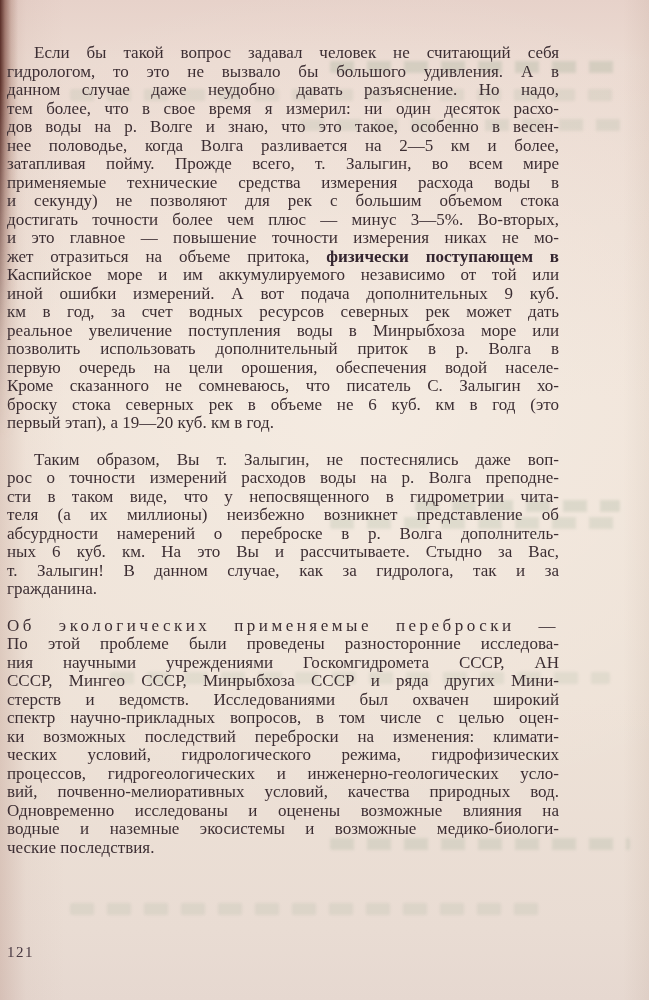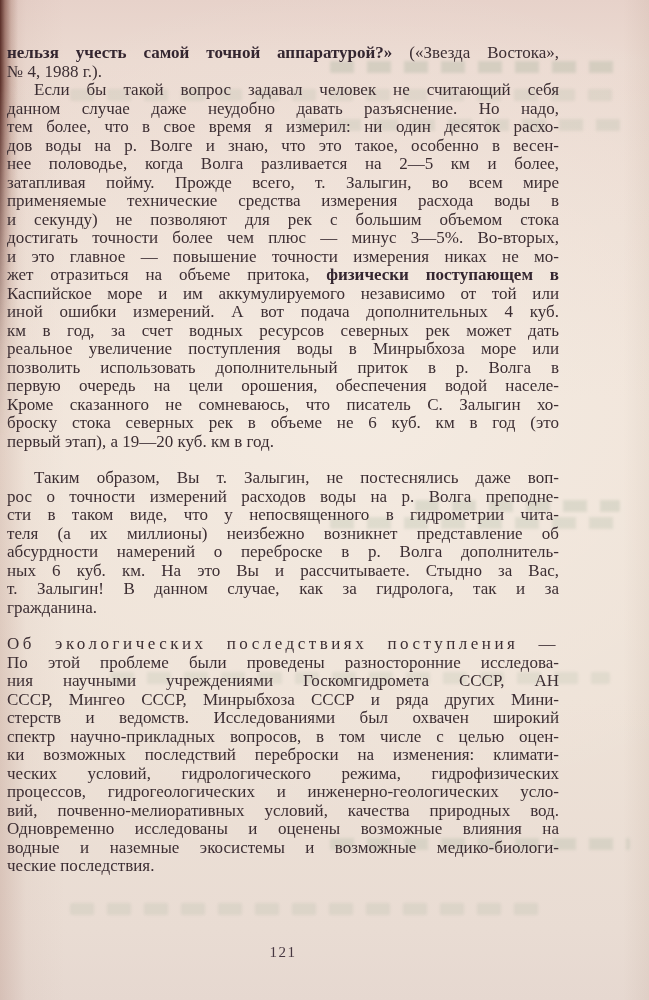--- a/index.html
+++ b/index.html
@@ -25,21 +25,21 @@
   }
   .para{margin:0;}
   .para.espace{margin-top:18px;}
   .line{min-height:18.5px;}
   .line.just{text-align:justify;text-align-last:justify;}
   .line.ind{text-indent:27px;}
   .line.ls{letter-spacing:3.5px;word-spacing:3px;}
   .b{font-weight:bold;color:#342630;}
   .page-number{
     position:absolute;left:7px;top:944px;width:552px;
-    text-align:center;font-size:15px;letter-spacing:1.5px;color:#463740;
+    text-align:left;font-size:15px;letter-spacing:1.5px;color:#463740;
   }
   .ghost{
     position:absolute;height:12px;border-radius:2px;
     filter:blur(1.6px);opacity:.5;pointer-events:none;
     background:repeating-linear-gradient(90deg, rgba(116,146,116,0.38) 0 24px, rgba(116,146,116,0) 24px 37px);
   }
   .g1{left:330px;top:61px;width:290px;}
   .g2{left:70px;top:89px;width:545px;opacity:.3;}
   .g3{left:300px;top:119px;width:320px;opacity:.35;}
   .g4{left:415px;top:500px;width:205px;opacity:.45;}
@@ -58,57 +58,54 @@
   <div class="ghost g2"></div>
   <div class="ghost g3"></div>
   <div class="ghost g4"></div>
   <div class="ghost g5"></div>
   <div class="ghost g6"></div>
   <div class="ghost g7"></div>
   <div class="ghost g8"></div>
 
   <div class="text-block">
       <div class="para">
-        <div class="line just"><span class="b">нельзя учесть самой точной аппаратурой?»</span><span> («Звезда Востока»,</span></div>
-        <div class="line"><span>№ 4, 1988 г.).</span></div>
-      </div>
-      <div class="para">
         <div class="line just ind"><span>Если бы такой вопрос задавал человек не считающий себя</span></div>
+        <div class="line just"><span>гидрологом, то это не вызвало бы большого удивления. А в</span></div>
         <div class="line just"><span>данном случае даже неудобно давать разъяснение. Но надо,</span></div>
         <div class="line just"><span>тем более, что в свое время я измерил: ни один десяток расхо-</span></div>
         <div class="line just"><span>дов воды на р. Волге и знаю, что это такое, особенно в весен-</span></div>
         <div class="line just"><span>нее половодье, когда Волга разливается на 2—5 км и более,</span></div>
         <div class="line just"><span>затапливая пойму. Прожде всего, т. Залыгин, во всем мире</span></div>
         <div class="line just"><span>применяемые технические средства измерения расхода воды в</span></div>
         <div class="line just"><span>и секунду) не позволяют для рек с большим объемом стока</span></div>
         <div class="line just"><span>достигать точности более чем плюс — минус 3—5%. Во-вторых,</span></div>
         <div class="line just"><span>и это главное — повышение точности измерения никах не мо-</span></div>
         <div class="line just"><span>жет отразиться на объеме притока, </span><span class="b">физически поступающем в</span></div>
         <div class="line just"><span>Каспийское море и им аккумулируемого независимо от той или</span></div>
-        <div class="line just"><span>иной ошибки измерений. А вот подача дополнительных 4 куб.</span></div>
+        <div class="line just"><span>иной ошибки измерений. А вот подача дополнительных 9 куб.</span></div>
         <div class="line just"><span>км в год, за счет водных ресурсов северных рек может дать</span></div>
         <div class="line just"><span>реальное увеличение поступления воды в Минрыбхоза море или</span></div>
         <div class="line just"><span>позволить использовать дополнительный приток в р. Волга в</span></div>
         <div class="line just"><span>первую очередь на цели орошения, обеспечения водой населе-</span></div>
         <div class="line just"><span>Кроме сказанного не сомневаюсь, что писатель С. Залыгин хо-</span></div>
         <div class="line just"><span>броску стока северных рек в объеме не 6 куб. км в год (это</span></div>
         <div class="line"><span>первый этап), а 19—20 куб. км в год.</span></div>
       </div>
       <div class="para espace">
         <div class="line just ind"><span>Таким образом, Вы т. Залыгин, не постеснялись даже воп-</span></div>
         <div class="line just"><span>рос о точности измерений расходов воды на р. Волга преподне-</span></div>
         <div class="line just"><span>сти в таком виде, что у непосвященного в гидрометрии чита-</span></div>
         <div class="line just"><span>теля (а их миллионы) неизбежно возникнет представление об</span></div>
         <div class="line just"><span>абсурдности намерений о переброске в р. Волга дополнитель-</span></div>
         <div class="line just"><span>ных 6 куб. км. На это Вы и рассчитываете. Стыдно за Вас,</span></div>
         <div class="line just"><span>т. Залыгин! В данном случае, как за гидролога, так и за</span></div>
         <div class="line"><span>гражданина.</span></div>
       </div>
       <div class="para espace">
-        <div class="line just ls"><span>Об экологических последствиях поступления —</span></div>
+        <div class="line just ls"><span>Об экологических применяемые переброски —</span></div>
         <div class="line just"><span>По этой проблеме были проведены разносторонние исследова-</span></div>
         <div class="line just"><span>ния научными учреждениями Госкомгидромета СССР, АН</span></div>
         <div class="line just"><span>СССР, Мингео СССР, Минрыбхоза СССР и ряда других Мини-</span></div>
         <div class="line just"><span>стерств и ведомств. Исследованиями был охвачен широкий</span></div>
         <div class="line just"><span>спектр научно-прикладных вопросов, в том числе с целью оцен-</span></div>
         <div class="line just"><span>ки возможных последствий переброски на изменения: климати-</span></div>
         <div class="line just"><span>ческих условий, гидрологического режима, гидрофизических</span></div>
         <div class="line just"><span>процессов, гидрогеологических и инженерно-геологических усло-</span></div>
         <div class="line just"><span>вий, почвенно-мелиоративных условий, качества природных вод.</span></div>
         <div class="line just"><span>Одновременно исследованы и оценены возможные влияния на</span></div>

